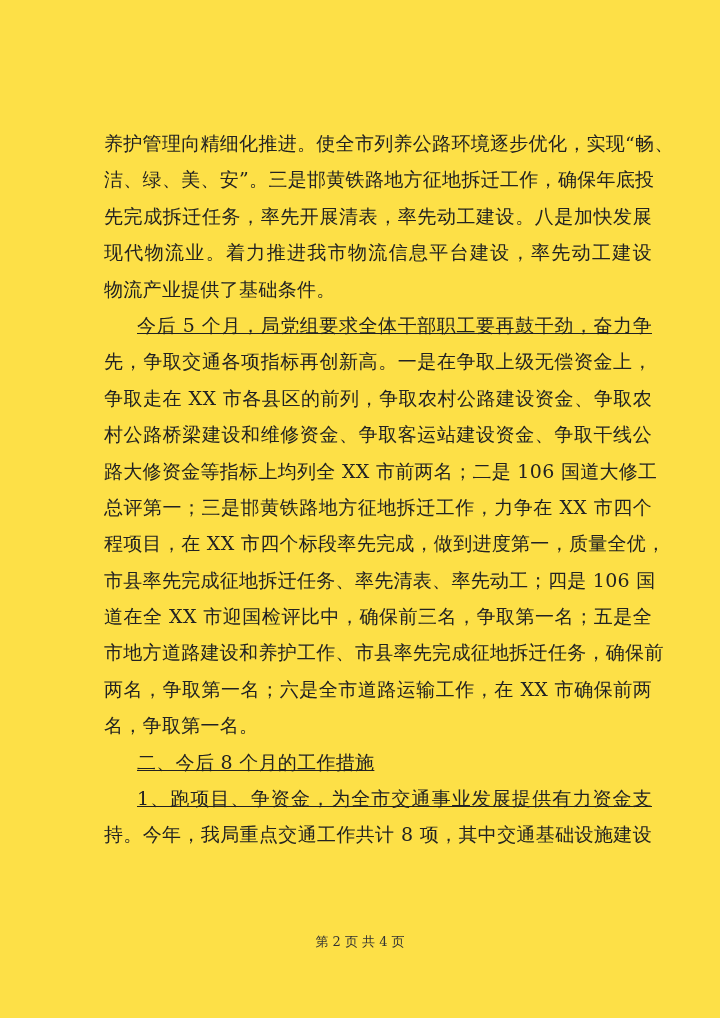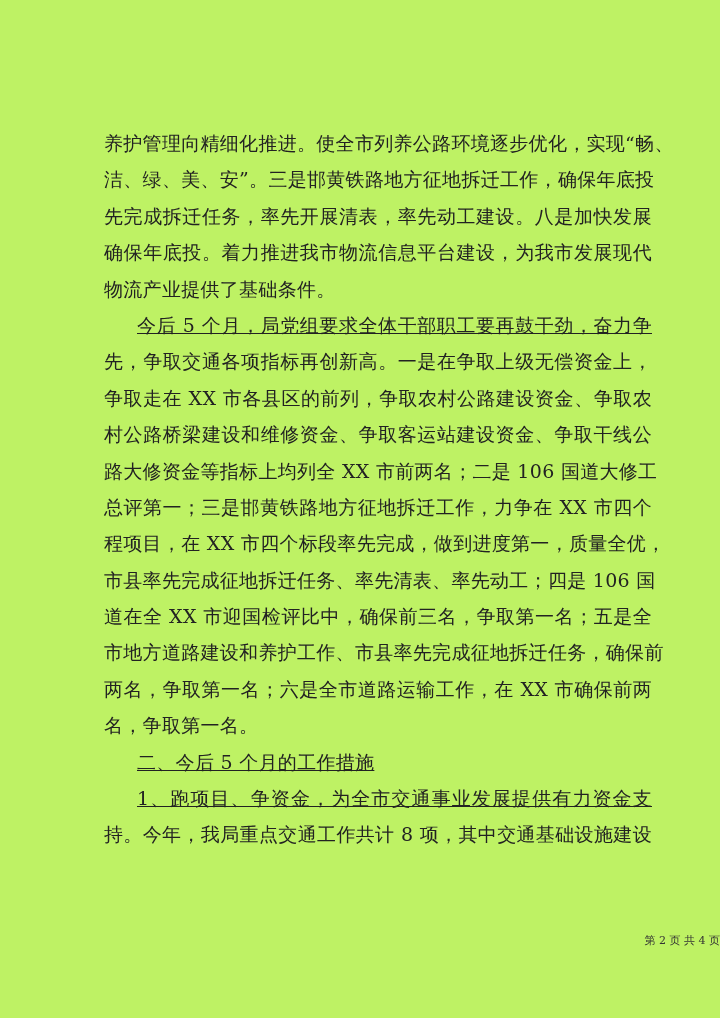--- a/index.html
+++ b/index.html
@@ -2,55 +2,55 @@
 <html><head>
 <meta charset="utf-8">
 <style>
   html, body { margin: 0; padding: 0; }
   body {
     width: 720px; height: 1018px; background: #ffffff;
     position: relative; overflow: hidden;
     font-family: "DejaVu Serif", "Liberation Serif", serif;
     color: #222;
   }
-  .page { position: absolute; left: 0; top: 0; width: 720px; height: 1018px; background: #bef264; }
+  .page { position: absolute; left: 0; top: 0; width: 720px; height: 1018px; background: #fde047; }
   .body-text { position: absolute; left: 104px; top: 125px; width: 548px; }
   .line {
     display: block; height: 36.4px; line-height: 36.4px;
     font-size: 19px; letter-spacing: 0.3px;
     text-align: justify; text-align-last: justify;
     white-space: nowrap; overflow: visible;
   }
   .line.last { text-align-last: left; }
   .line.indent { padding-left: 33px; text-decoration: underline; }
   .footer {
     position: absolute; left: 0; width: 720px; top: 933px;
-    text-align: right; font-size: 11px; color: #333;
+    text-align: center; font-size: 13px; color: #333;
   }
 </style>
 </head>
 <body>
 
 <div class="page">
   <div class="body-text">
     <span class="line">养护管理向精细化推进。使全市列养公路环境逐步优化，实现“畅、</span>
     <span class="line">洁、绿、美、安”。三是邯黄铁路地方征地拆迁工作，确保年底投</span>
     <span class="line">先完成拆迁任务，率先开展清表，率先动工建设。八是加快发展</span>
-    <span class="line">确保年底投。着力推进我市物流信息平台建设，为我市发展现代</span>
+    <span class="line">现代物流业。着力推进我市物流信息平台建设，率先动工建设</span>
     <span class="line last">物流产业提供了基础条件。</span>
     <span class="line indent">今后 5 个月，局党组要求全体干部职工要再鼓干劲，奋力争</span>
     <span class="line">先，争取交通各项指标再创新高。一是在争取上级无偿资金上，</span>
     <span class="line">争取走在 XX 市各县区的前列，争取农村公路建设资金、争取农</span>
     <span class="line">村公路桥梁建设和维修资金、争取客运站建设资金、争取干线公</span>
     <span class="line">路大修资金等指标上均列全 XX 市前两名；二是 106 国道大修工</span>
     <span class="line">总评第一；三是邯黄铁路地方征地拆迁工作，力争在 XX 市四个</span>
     <span class="line">程项目，在 XX 市四个标段率先完成，做到进度第一，质量全优，</span>
     <span class="line">市县率先完成征地拆迁任务、率先清表、率先动工；四是 106 国</span>
     <span class="line">道在全 XX 市迎国检评比中，确保前三名，争取第一名；五是全</span>
     <span class="line">市地方道路建设和养护工作、市县率先完成征地拆迁任务，确保前</span>
     <span class="line">两名，争取第一名；六是全市道路运输工作，在 XX 市确保前两</span>
     <span class="line last">名，争取第一名。</span>
-    <span class="line indent last">二、今后 5 个月的工作措施</span>
+    <span class="line indent last">二、今后 8 个月的工作措施</span>
     <span class="line indent">1、跑项目、争资金，为全市交通事业发展提供有力资金支</span>
     <span class="line">持。今年，我局重点交通工作共计 8 项，其中交通基础设施建设</span>
   </div>
   <div class="footer">第 2 页  共 4 页</div>
 </div>
 
 </body></html>

